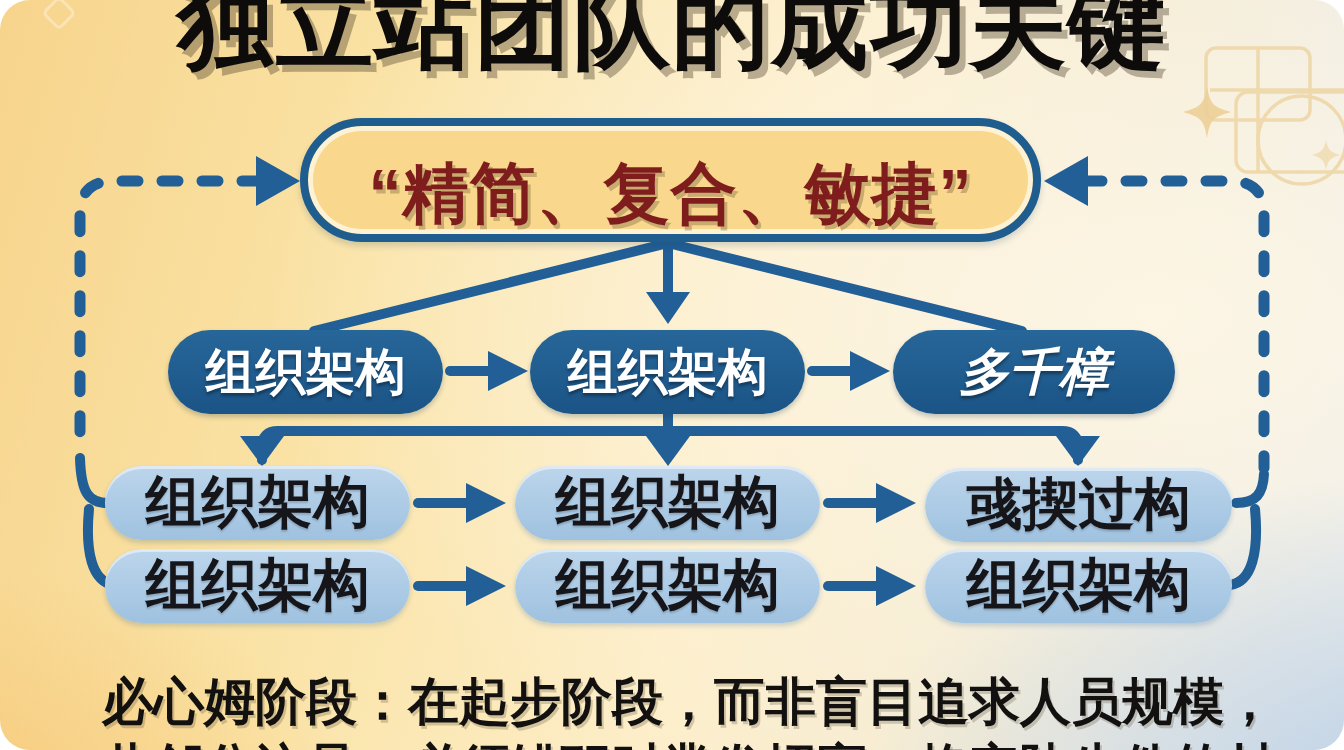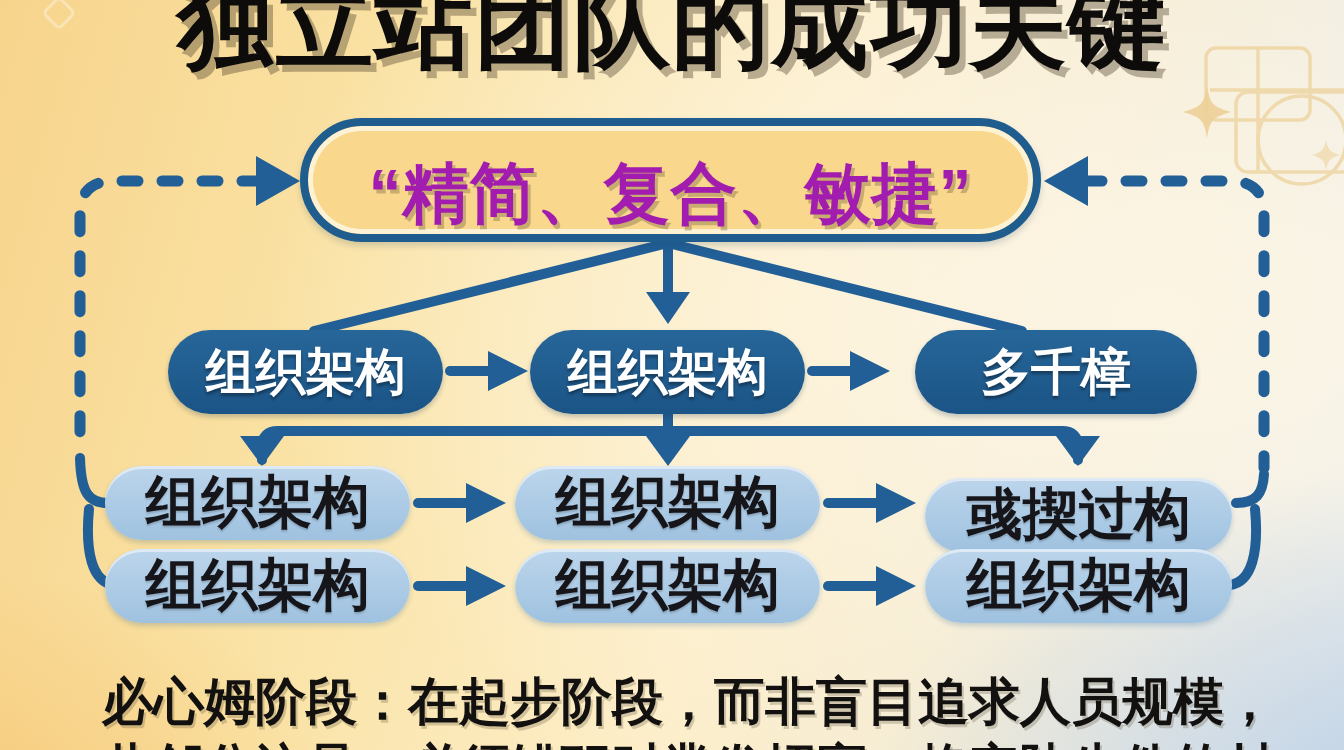--- a/index.html
+++ b/index.html
@@ -4,20 +4,21 @@
 <style>
   html,body{margin:0;padding:0;}
   body{font-family:"Liberation Sans","DejaVu Sans",sans-serif;}
   .canvas{
     position:relative;width:1344px;height:750px;overflow:hidden;
     background:
       radial-gradient(900px 520px at 106% 106%, rgba(186,207,229,.95), rgba(186,207,229,0) 62%),
       radial-gradient(760px 460px at -6% 112%, rgba(246,198,116,.9), rgba(246,198,116,0) 60%),
       radial-gradient(1250px 760px at 86% 42%, rgba(253,246,229,.95), rgba(253,246,229,0) 72%),
       linear-gradient(105deg,#f7d48c 0%,#fae3a6 28%,#fdeec9 55%,#f3ead3 76%,#e7ecf2 100%);
+    border-radius: 30px;
   }
   .decor,.connectors{position:absolute;left:0;top:0;width:1344px;height:750px;}
   .title{
     position:absolute;top:-26px;left:0;width:100%;text-align:center;margin:0;
     font-size:97px;font-weight:900;letter-spacing:2px;color:#0d0c0a;line-height:1.05;
     text-shadow:6px 7px 0 rgba(82,70,48,.4);
   }
   .pill{position:absolute;display:flex;align-items:center;justify-content:center;}
   .pill-dark{
     background:linear-gradient(#276699,#1b5486);border-radius:44px;
@@ -27,27 +28,27 @@
   .pill-light{
     background:linear-gradient(#bcd5eb,#9fc2e0);border-radius:40px;
     box-shadow:inset 0 3px 0 rgba(255,255,255,.5),0 3px 5px rgba(31,93,143,.22);
   }
   .pill-light .pill-label{color:#15151a;font-weight:900;font-size:56px;text-shadow:0 2px 2px rgba(0,0,0,.18);}
   .core-pill{
     left:300px;top:118px;width:741px;height:124px;border-radius:66px;
     background:#f9d78c;border:8px solid #1f5d8f;box-sizing:border-box;
     box-shadow:inset 0 0 0 5px #fdf2d4,0 4px 6px rgba(30,60,90,.18);
   }
-  .core-pill .pill-label{color:#a21caf;font-weight:900;font-size:66px;letter-spacing:1px;text-shadow:3px 4px 0 rgba(82,70,48,.3);margin-top:28px;}
+  .core-pill .pill-label{color:#7f1d1d;font-weight:900;font-size:66px;letter-spacing:1px;text-shadow:3px 4px 0 rgba(82,70,48,.3);margin-top:28px;}
   .r1c1{left:168px;top:330px;width:275px;height:84px;}
   .r1c2{left:530px;top:330px;width:275px;height:84px;}
-  .r1c3{left:915px;top:330px;width:282px;height:84px;}
+  .r1c3{left:893px;top:330px;width:282px;height:84px;font-style:italic;}
   .r2c1{left:105px;top:466px;width:305px;height:74px;}
   .r2c2{left:515px;top:466px;width:305px;height:74px;}
-  .r2c3{left:925px;top:478px;width:307px;height:74px;}
+  .r2c3{left:925px;top:468px;width:307px;height:74px;}
   .r3c1{left:105px;top:549px;width:305px;height:74px;}
   .r3c2{left:515px;top:549px;width:305px;height:74px;}
   .r3c3{left:925px;top:549px;width:307px;height:74px;}
   .footer-line{
     position:absolute;left:102px;white-space:nowrap;color:#121110;
     font-size:51px;font-weight:900;letter-spacing:0;text-shadow:2px 3px 0 rgba(82,70,48,.25);
   }
   .footer-line1{top:668px;}
   .footer-line2{top:734px;}
 </style>

